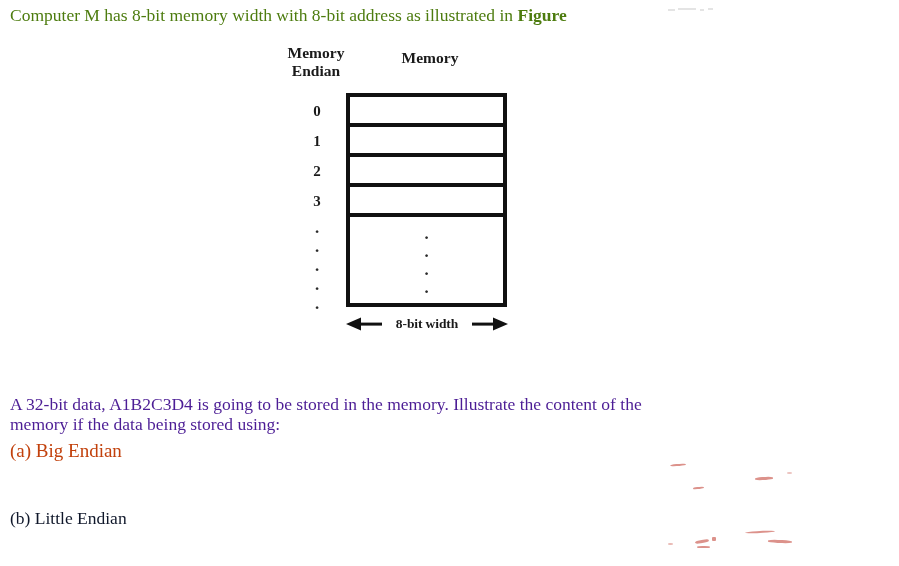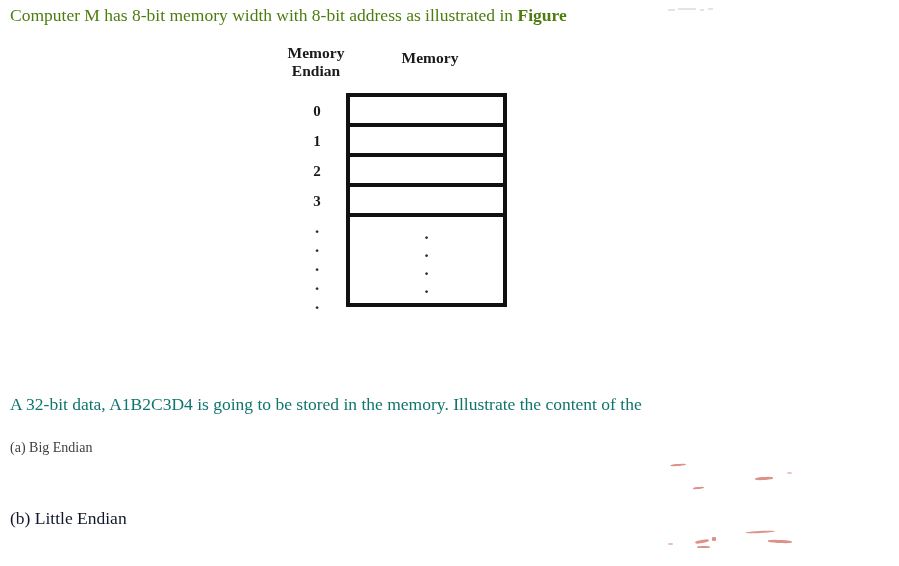--- a/index.html
+++ b/index.html
@@ -193,30 +193,30 @@
 
   
   #question-body {
     position: absolute;
     left: 10px;
     top: 394px;
     width: 780px;
     font-size: 17.5px;
     line-height: 20px;
     text-align: justify;
-    color: #0f766e;
+    color: #4c1d95;
   }
   #question-body .line2 { text-align: left; }
 
   #option-a {
     position: absolute;
     left: 10px;
     top: 440px;
-    font-size: 14px;
-    color: #404040;
+    font-size: 19px;
+    color: #c2410c;
   }
   #option-b {
     position: absolute;
     left: 10px;
     top: 508px;
     font-size: 17.5px;
     color: #0f172a;
   }
 </style>
 </head>
@@ -264,25 +264,35 @@
         <div id="cell-dots">
           <div class="cell-dot">·</div>
           <div class="cell-dot">·</div>
           <div class="cell-dot">·</div>
           <div class="cell-dot">·</div>
         </div>
       </div>
     </div>
   </div>
 
+  <div id="width-arrow">
+    <svg width="166" height="20" viewBox="0 0 166 20">
+      <path d="M2,10 L17,3.5 L17,16.5 Z" fill="#111"></path>
+      <path d="M164,10 L149,3.5 L149,16.5 Z" fill="#111"></path>
+      <rect x="15" y="8.6" width="23" height="3" fill="#111"></rect>
+      <rect x="128" y="8.6" width="23" height="3" fill="#111"></rect>
+    </svg>
+    <div id="width-arrow-label">8-bit width</div>
+  </div>
 
 </div>
 
 <div id="question-body">
   <div>A 32-bit data, A1B2C3D4 is going to be stored in the memory. Illustrate the content of the</div>
+  <div class="line2">memory if the data being stored using:</div>
 </div>
 
 <div id="option-a">(a) Big Endian</div>
 <div id="option-b">(b) Little Endian</div>
 
 <div class="artifact">
   <div class="red-mark" style="left:670px; top:464px; width:16px; height:2.4px; transform:rotate(-4deg);"></div>
   <div class="red-mark" style="left:693px; top:487px; width:11px; height:2.2px; transform:rotate(-6deg);"></div>
   <div class="red-mark" style="left:755px; top:477px; width:18px; height:2.6px; transform:rotate(-3deg);"></div>
   <div class="red-mark" style="left:787px; top:472px; width:5px;  height:1.6px; opacity:0.3;"></div>

